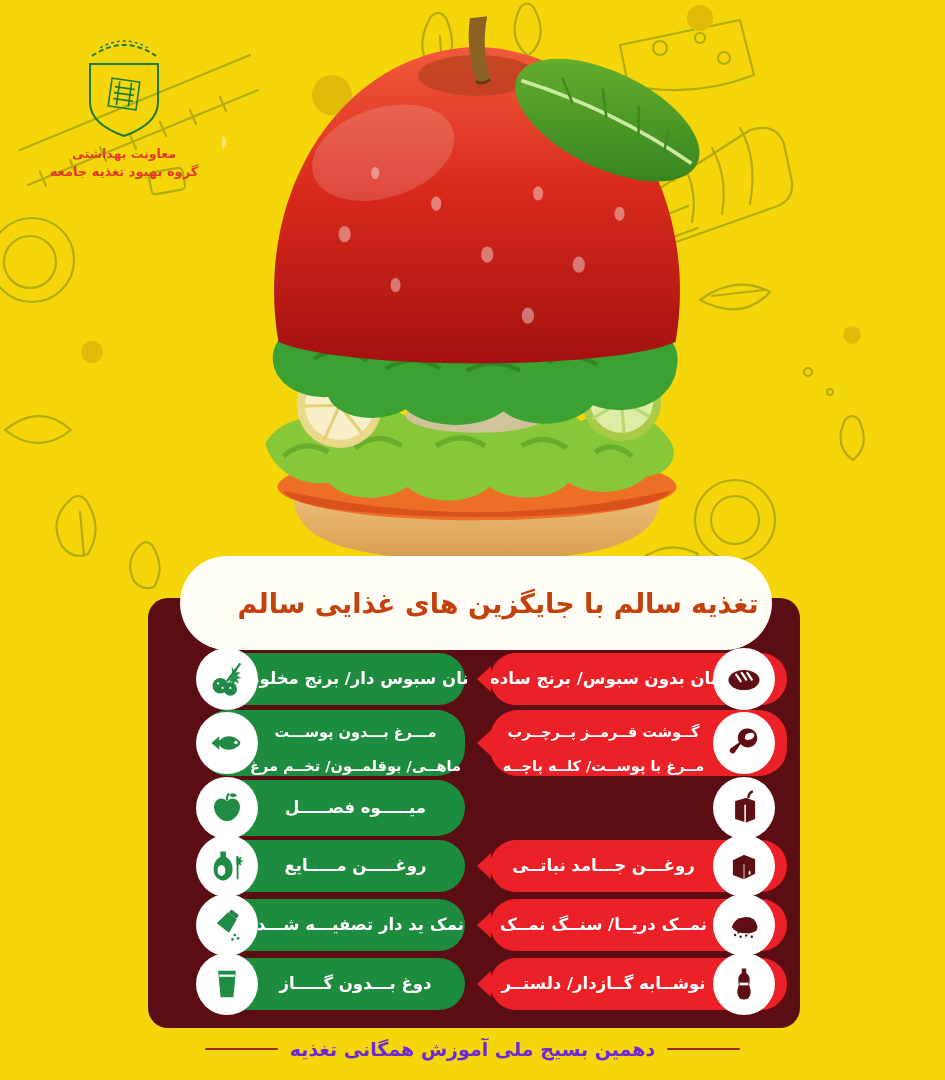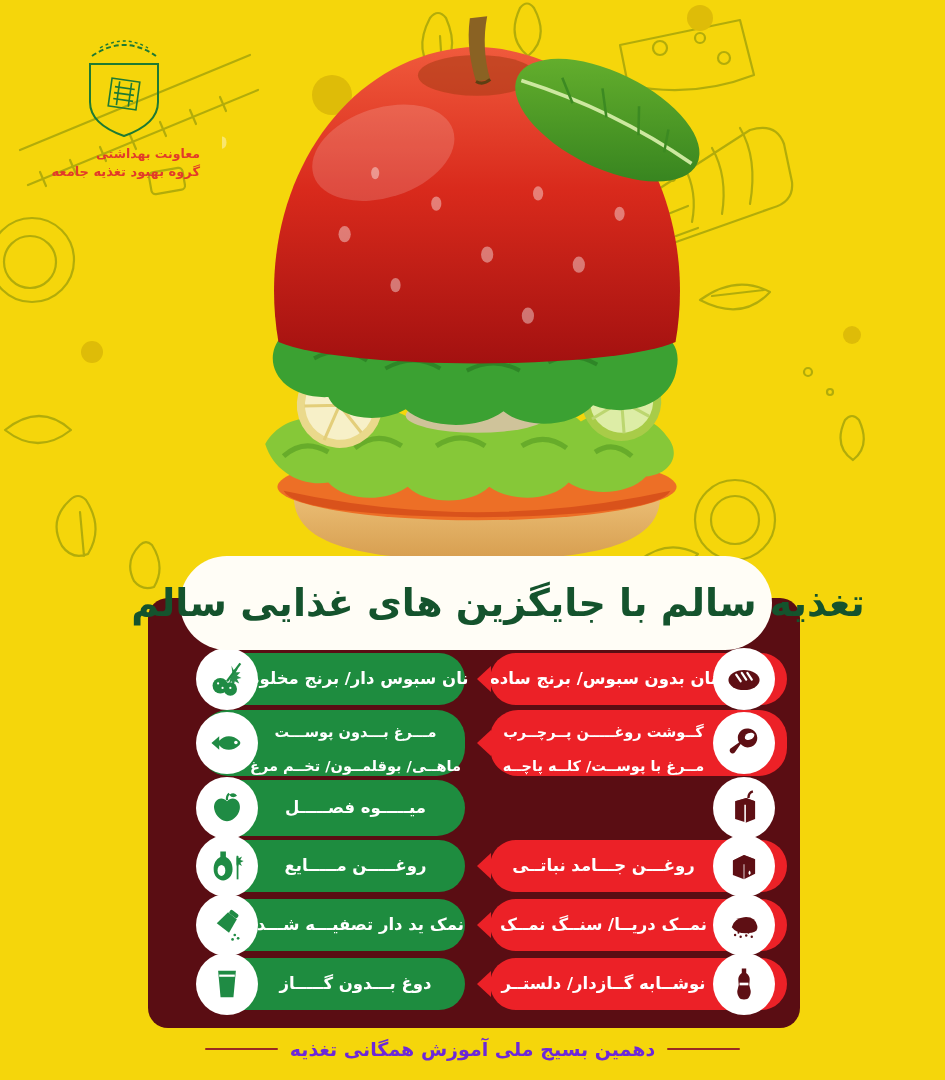--- a/index.html
+++ b/index.html
@@ -4,35 +4,35 @@
 <style>
   html,body{margin:0;padding:0;}
   body{
     width:945px;height:1080px;position:relative;overflow:hidden;
     background:#F5D60B;
     font-family:"DejaVu Sans",sans-serif;
   }
   
   #doodles{position:absolute;left:0;top:0;z-index:0;}
   
-  .logo{position:absolute;left:48px;top:34px;width:152px;z-index:3;}
+  .logo{position:absolute;left:48px;top:34px;width:152px;z-index:3;text-align:center;}
   .logo svg{display:block;margin:0 auto;}
   .logo .cap{direction:rtl;color:#E23A2A;font-weight:bold;line-height:1.45;}
   .logo .cap1{font-size:12.5px;margin-top:3px;}
   .logo .cap2{font-size:13px;}
   
   #burger{position:absolute;left:222px;top:0;z-index:1;}
   
   .banner{
     position:absolute;left:180px;top:556px;width:592px;height:94px;z-index:4;
     background:#FFFDF6;border-radius:47px;
     display:flex;align-items:center;justify-content:center;
   }
   .banner span{
-    direction:rtl;color:#14532d;font-size:38px;font-weight:bold;white-space:nowrap;margin-left:44px;
+    direction:rtl;color:#c2410c;font-size:27px;font-weight:bold;white-space:nowrap;margin-left:44px;
   }
   
   .panel{
     position:absolute;left:148px;top:598px;width:652px;height:430px;z-index:2;
     background:#5A0D13;border-radius:20px;
   }
   .row{position:absolute;left:0;width:652px;}
   .r1{top:55px;height:52px;}
   .r2{top:112px;height:66px;}
   .r3{top:182px;height:56px;}
@@ -261,21 +261,21 @@
       <span class="ptext">مـــرغ بـــدون پوســـت</span>
       <span class="ptext">ماهــی/ بوقلمــون/ تخــم مرغ</span>
     </div>
     <div class="circle green-c c-left">
       <svg viewBox="0 0 36 36">
           <path d="M4,18 l7,-6 v4 c4,-5 12,-6 18,0 q2,2 0,4 c-6,6 -14,5 -18,0 v4 Z" fill="currentColor"></path>
           <circle cx="26" cy="17.5" r="1.6" fill="#fff"></circle>
         </svg>
     </div>
     <div class="pill red">
-      <span class="ptext">گــوشت روغـــــن پــرچــرب</span>
+      <span class="ptext">گــوشت قــرمــز پــرچــرب</span>
       <span class="ptext">مــرغ با پوســت/ کلــه پاچــه</span>
     </div>
     <div class="circle red-c c-right">
       <svg viewBox="0 0 36 36">
           <path d="M22,5 a8.5,8.5 0 1 1 -7,14 l-5,7 a2.6,2.6 0 1 1 -3.5,-3.5 l7,-5 a8.5,8.5 0 0 1 8.5,-12.5 Z" fill="currentColor"></path>
           <ellipse cx="23" cy="12" rx="4.5" ry="3" fill="#fff" transform="rotate(-25 23 12)"></ellipse>
         </svg>
     </div>
   </div>
 

